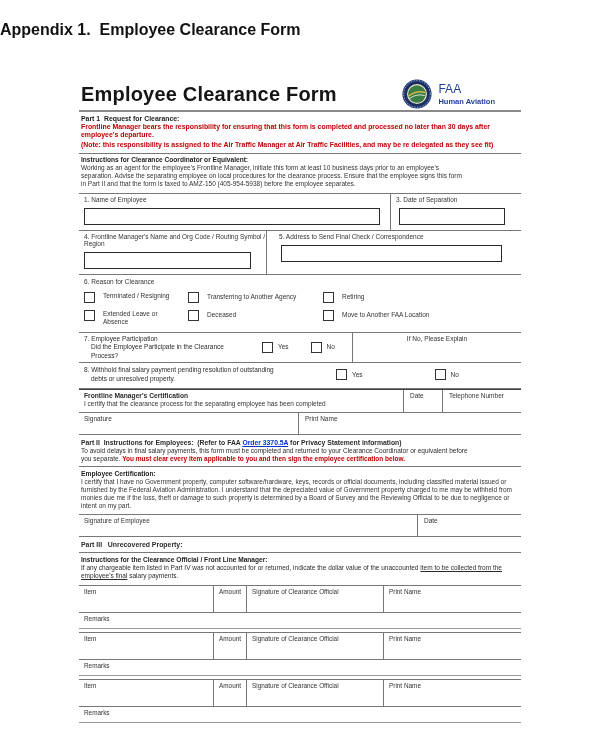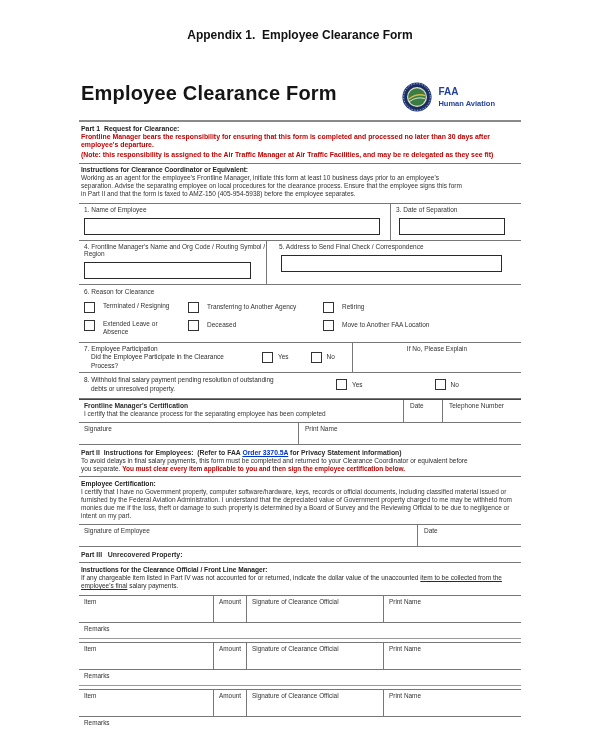--- a/index.html
+++ b/index.html
@@ -1,28 +1,28 @@
 <!DOCTYPE html>
 <html><head>
 <meta charset="utf-8">
 <style>
   html,body{margin:0;padding:0;}
   body{
     width:600px;height:730px;background:#ffffff;
     font-family:"Liberation Sans",sans-serif;color:#2b2b2b;
     position:relative;overflow:hidden;
   }
-  .appendix{ text-align:center;font-weight:bold;font-size:12px;color:#111;padding-top:28px;white-space:pre-wrap;}
+  .appendix{ font-weight:bold;font-size:16px;color:#111;padding-top:21px;white-space:pre-wrap;}
   .form{ width:442px;margin:40px auto 0;}
   
-  .form-header{display:flex;justify-content:space-between;align-items:flex-start;padding:0 0 8px 2px;}
+  .form-header{display:flex;justify-content:space-between;align-items:center;padding:0 0 1px 2px;}
   .form-title{font-size:20px;font-weight:bold;color:#151515;letter-spacing:.2px;margin:0;}
   .logo-block{display:flex;align-items:center;gap:6px;margin-right:26px;}
   .logo-text{color:#23429a;line-height:1.25;}
-  .logo-text .l1{font-size:10px;font-weight:bold;}
+  .logo-text .l1{font-size:12px;font-weight:normal;}
   .logo-text .l2{font-size:7.5px;font-weight:bold;}
   .rule{border-top:2px solid #8a8a8a;}
   
   .bold-sm{font-size:6.9px;font-weight:bold;color:#1c1c1c;white-space:pre-wrap;}
   .body-sm{font-size:6.5px;line-height:1.22;color:#333;}
   .sec{border-bottom:1px solid #777;}
   
   .sec1{padding:3px 2px 4px;}
   .red-note{color:#c00000;font-weight:bold;font-size:6.9px;line-height:1.2;margin-top:1px;}
   .coord{padding:2px 2px 5px;}

